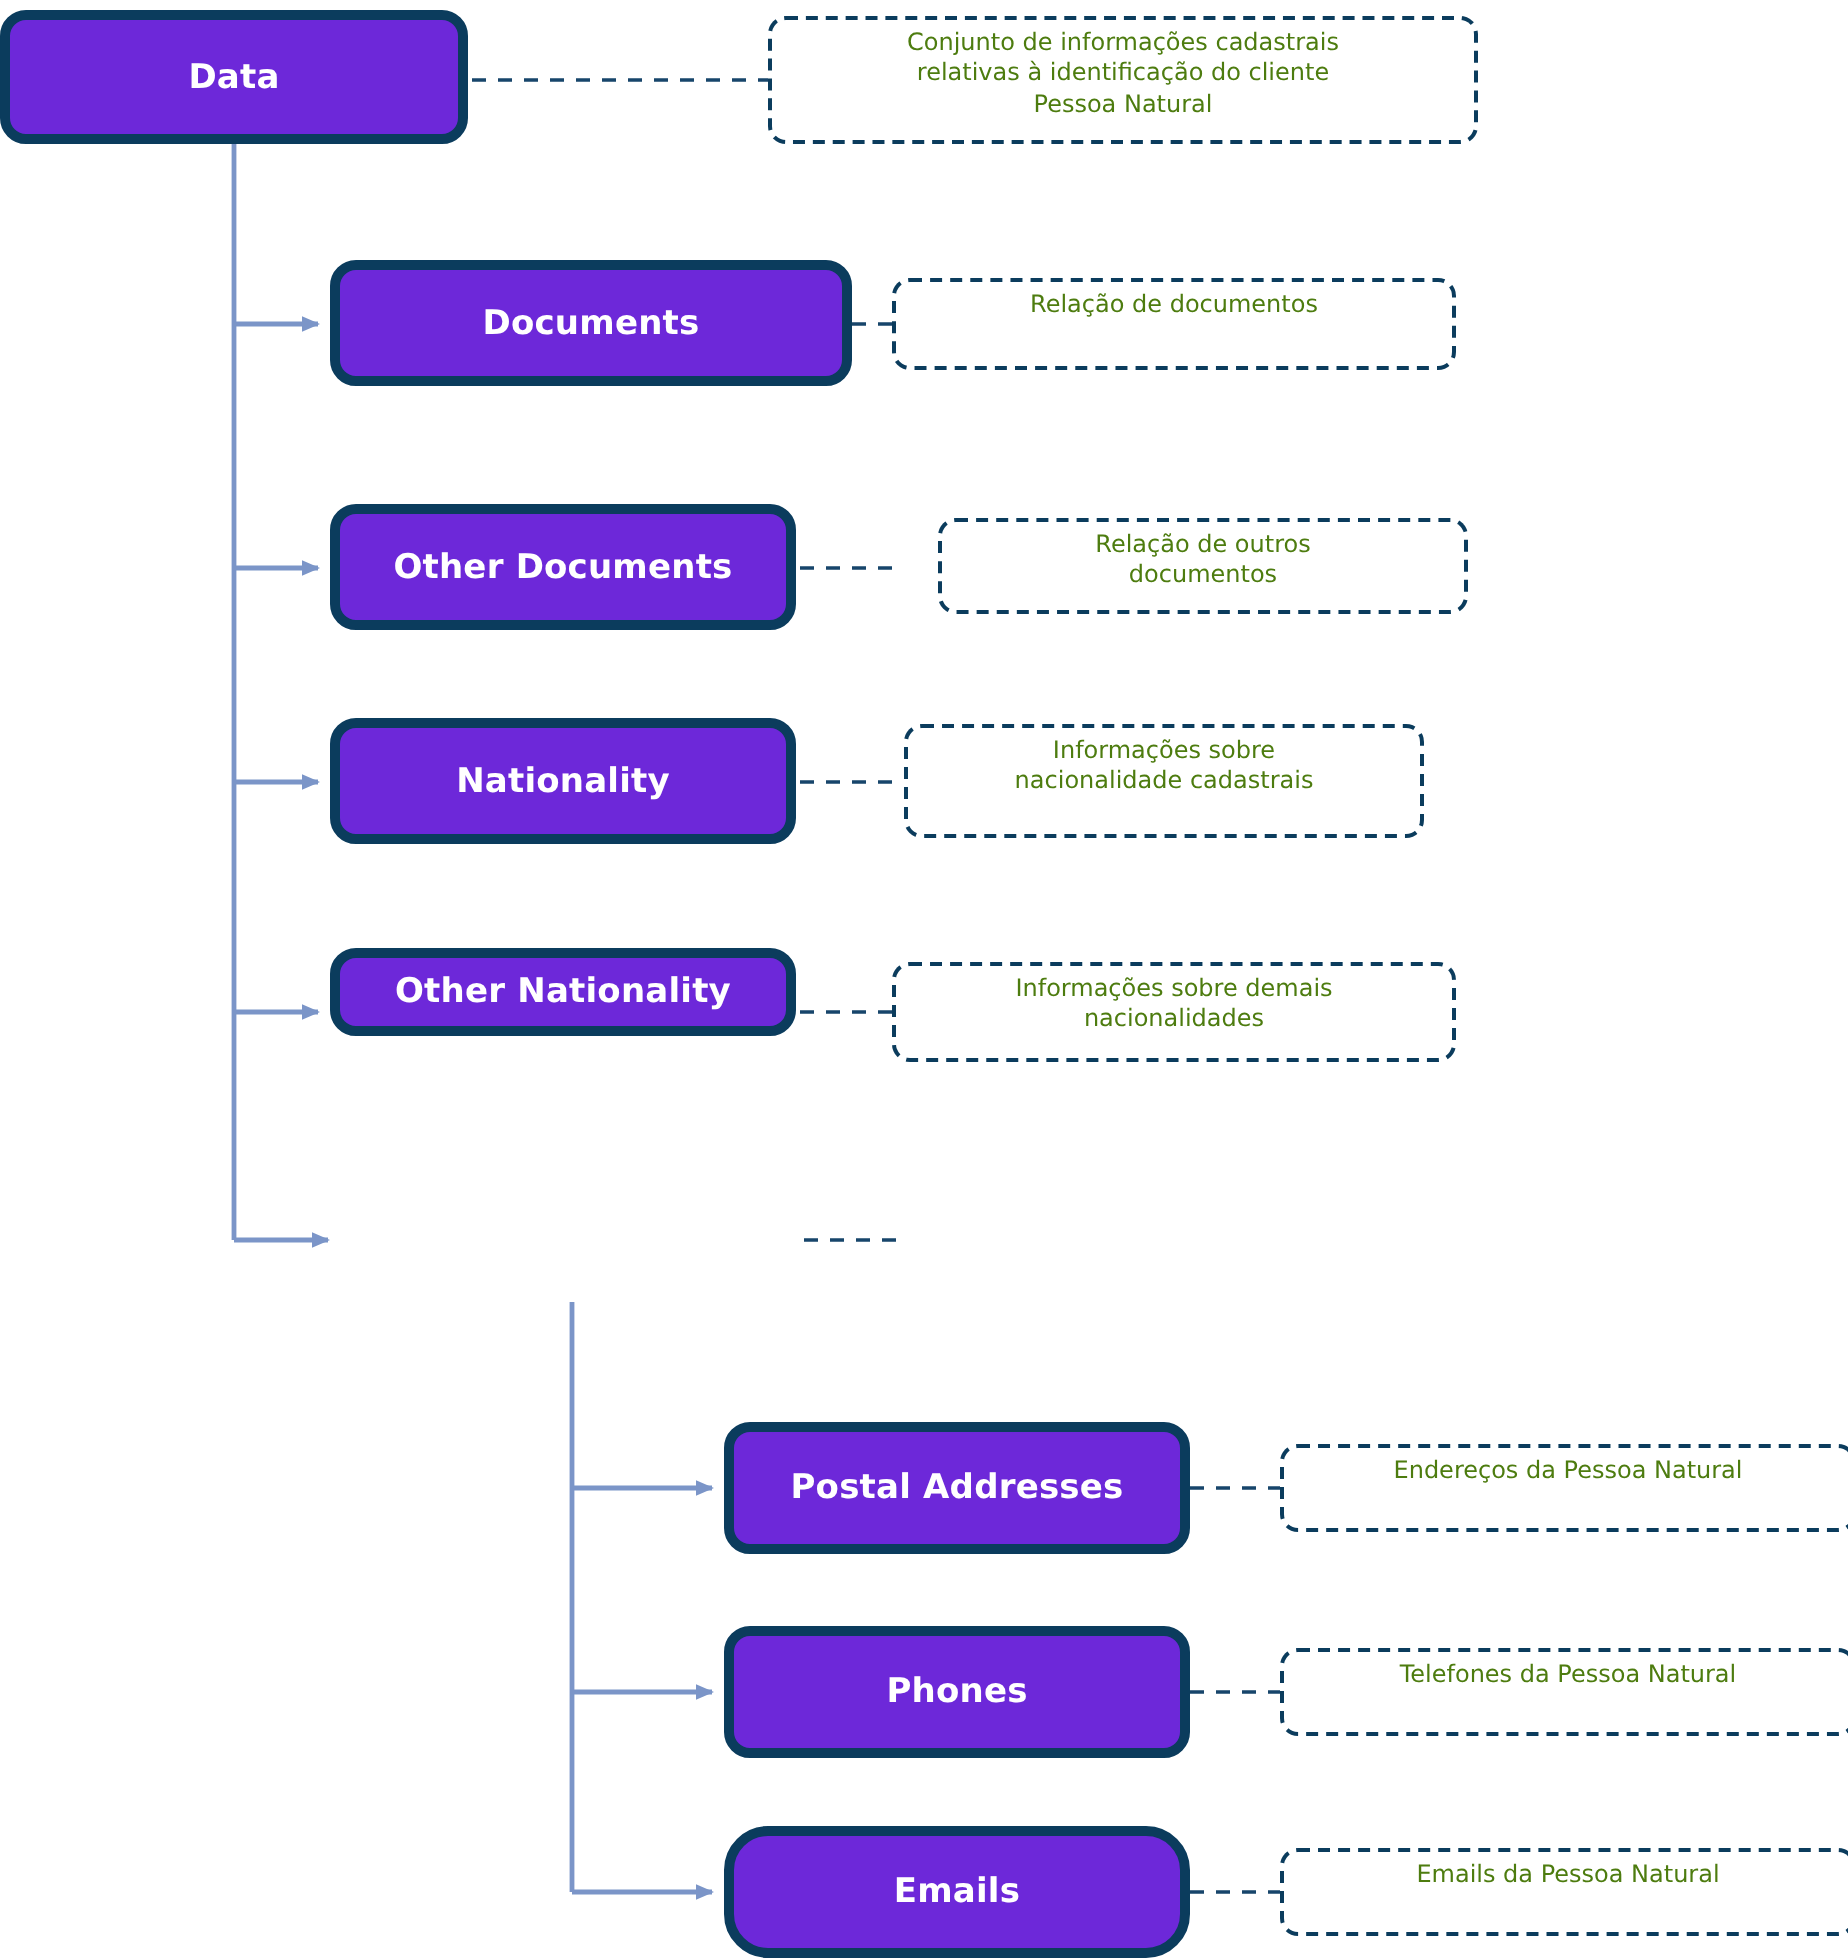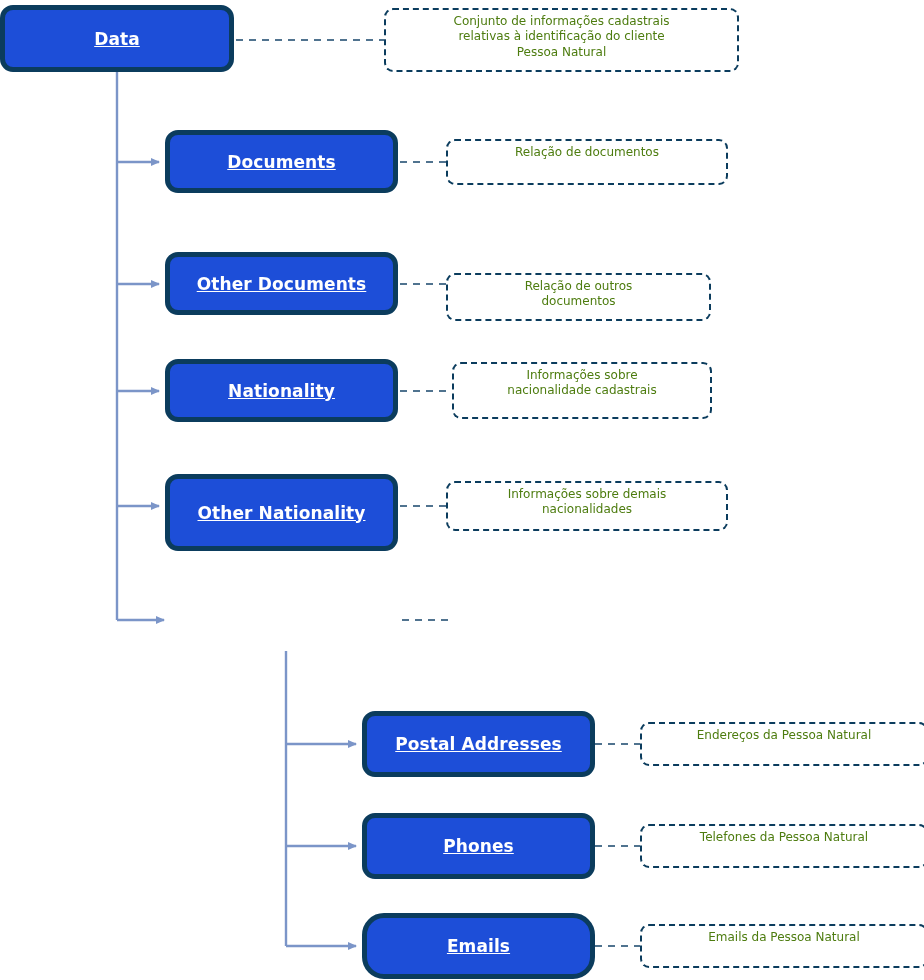--- a/index.html
+++ b/index.html
@@ -22,33 +22,32 @@
     left: 0;
     top: 0;
     width: 924px;
     height: 980px;
     pointer-events: none;
   }
   
   .node {
     position: absolute;
     box-sizing: border-box;
-    background: #1d4ed8;
+    background: #6d28d9;
     border: 5px solid #0b3c5d;
     border-radius: 13px;
     display: flex;
     align-items: center;
     justify-content: center;
     color: #ffffff;
     font-size: 17px;
     font-weight: 700;
     letter-spacing: 0.1px;
     text-align: center;
     z-index: 3;
-    text-decoration: underline;
   }
   
   .callout {
     position: absolute;
     box-sizing: border-box;
     background: #ffffff;
     border: 2px dashed #0b3c5d;
     border-radius: 9px;
     display: flex;
     align-items: flex-start;
@@ -95,33 +94,33 @@
     <path d="M402,620 L452,620" stroke="#17456b" stroke-width="1.7" fill="none" stroke-dasharray="7 6"></path>
     <path d="M595,744 L640,744" stroke="#17456b" stroke-width="1.7" fill="none" stroke-dasharray="7 6"></path>
     <path d="M595,846 L640,846" stroke="#17456b" stroke-width="1.7" fill="none" stroke-dasharray="7 6"></path>
     <path d="M595,946 L640,946" stroke="#17456b" stroke-width="1.7" fill="none" stroke-dasharray="7 6"></path>
   </svg>
 
   <div class="node" style="left:0px; top:5px; width:234px; height:67px;">
     <span>Data</span>
   </div>
 
-  <div class="node" style="left:165px; top:130px; width:233px; height:63px;">
+  <div class="node" style="left:165px; top:130px; width:261px; height:63px;">
     <span>Documents</span>
   </div>
 
   <div class="node" style="left:165px; top:252px; width:233px; height:63px;">
     <span>Other Documents</span>
   </div>
 
   <div class="node" style="left:165px; top:359px; width:233px; height:63px;">
     <span>Nationality</span>
   </div>
 
-  <div class="node" style="left:165px; top:474px; width:233px; height:77px;">
+  <div class="node" style="left:165px; top:474px; width:233px; height:44px;">
     <span>Other Nationality</span>
   </div>
 
 
   <div class="node" style="left:362px; top:813px; width:233px; height:66px;">
     <span>Phones</span>
   </div>
 
   <div class="node" style="left:362px; top:711px; width:233px; height:66px;">
     <span>Postal Addresses</span>
@@ -134,21 +133,21 @@
   <div class="callout" style="left:384px; top:8px; width:355px; height:64px;">
     <span>Conjunto de informações cadastrais
 relativas à identificação do cliente
 Pessoa Natural</span>
   </div>
 
   <div class="callout" style="left:446px; top:139px; width:282px; height:46px;">
     <span>Relação de documentos</span>
   </div>
 
-  <div class="callout" style="left:446px; top:259px; width:265px; height:48px;margin-top:14px;">
+  <div class="callout" style="left:469px; top:259px; width:265px; height:48px;">
     <span>Relação de outros
 documentos</span>
   </div>
 
   <div class="callout" style="left:452px; top:362px; width:260px; height:57px;">
     <span>Informações sobre
 nacionalidade cadastrais</span>
   </div>
 
   <div class="callout" style="left:446px; top:481px; width:282px; height:50px;">

